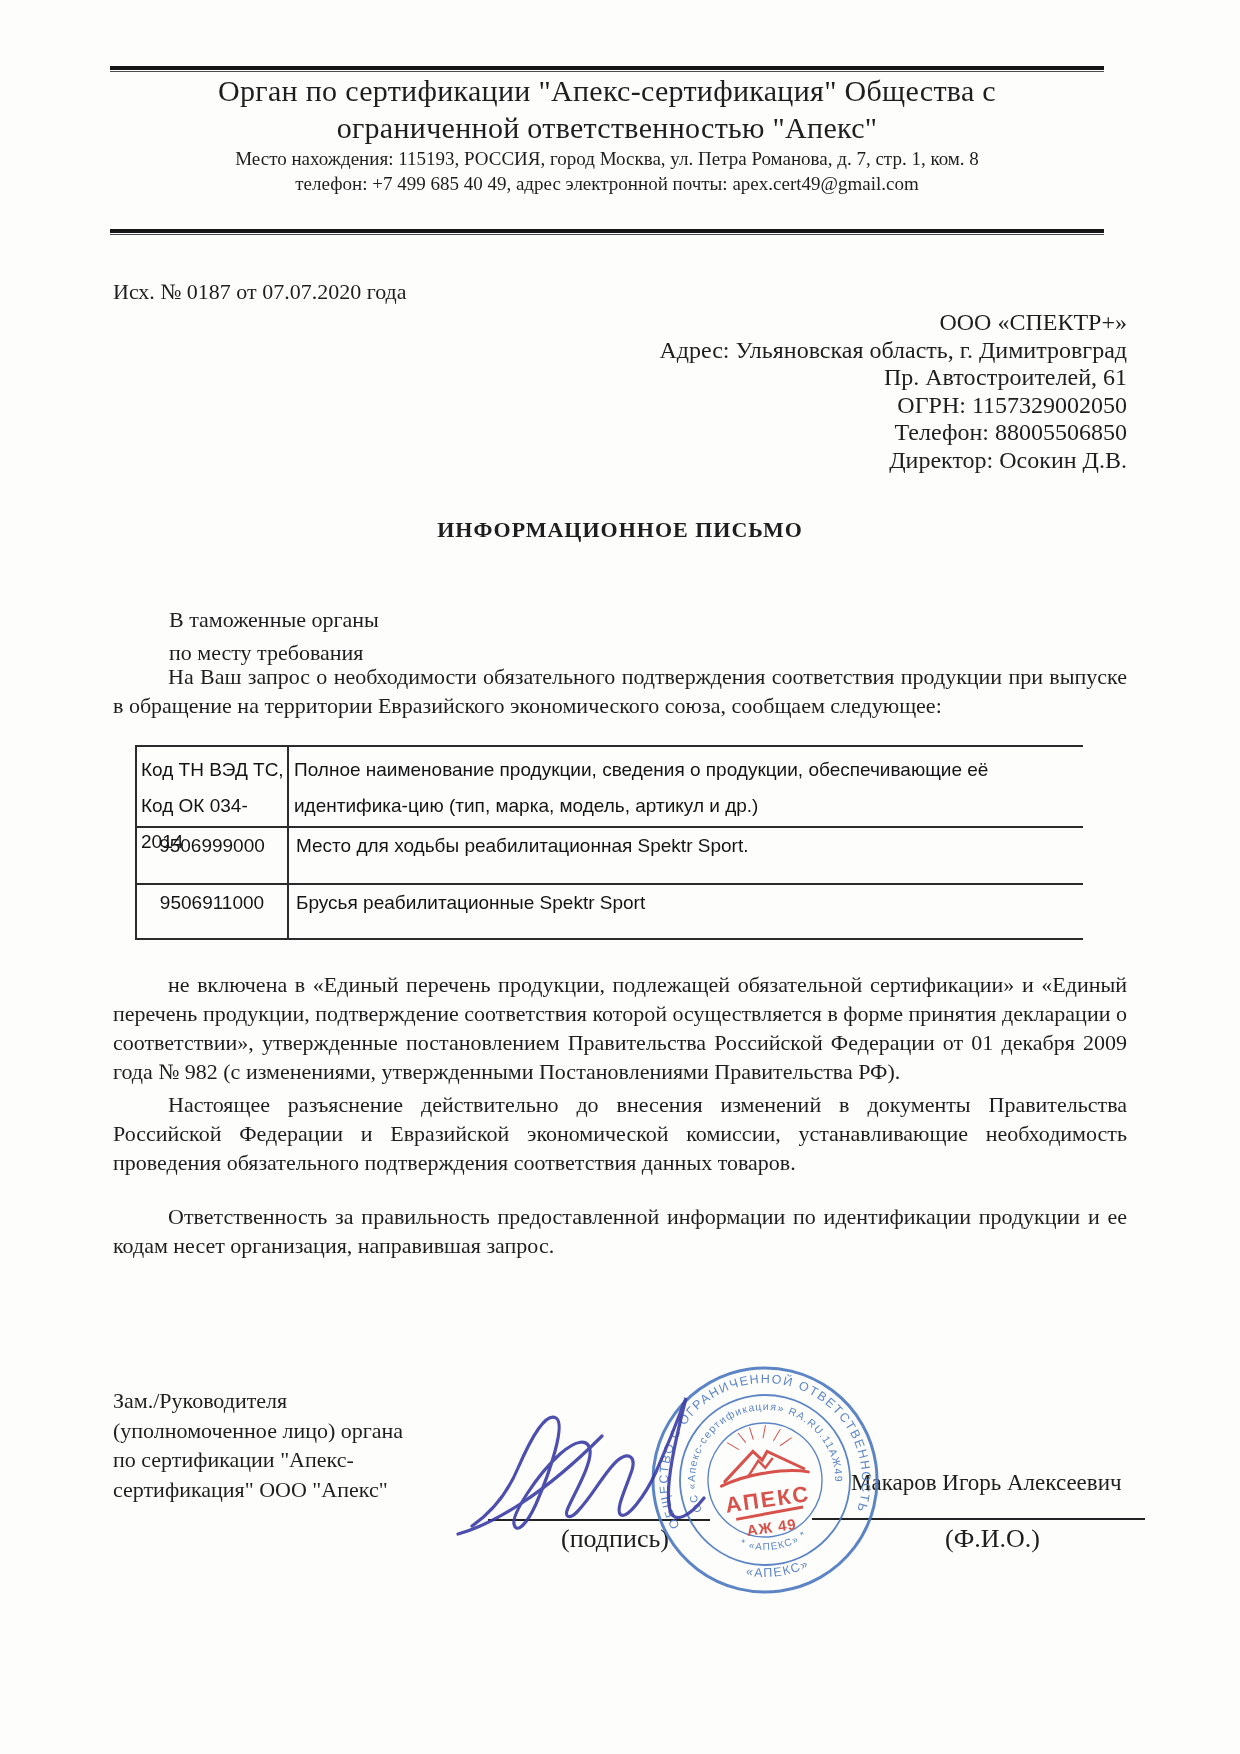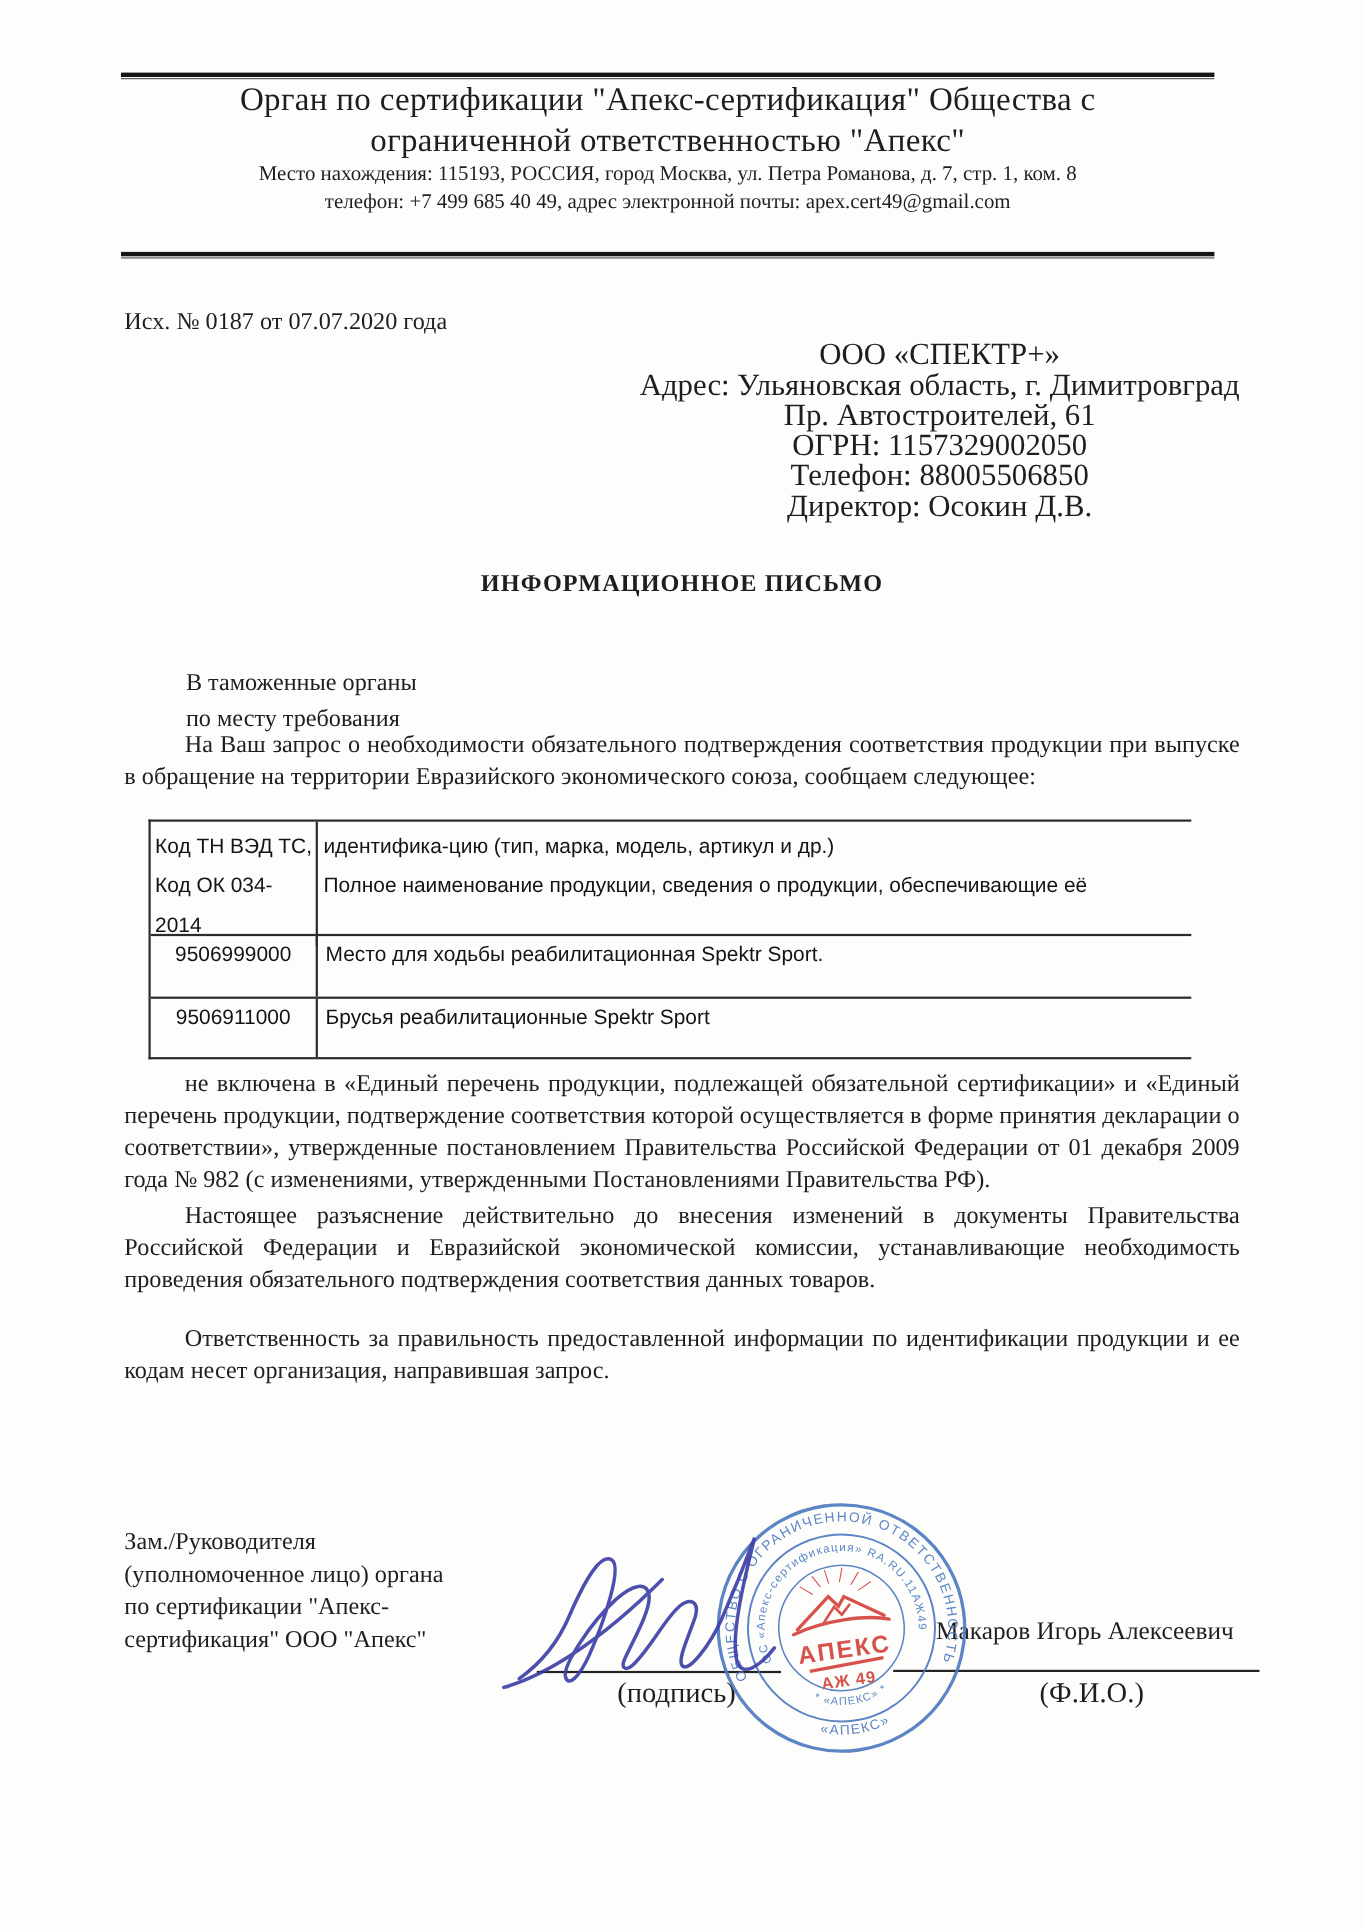--- a/index.html
+++ b/index.html
@@ -9,34 +9,34 @@
     font-family:"Liberation Serif", serif;
   }
   .rule{position:absolute;left:110px;width:994px;height:4px;background:#161616;}
   .rule::after{content:"";position:absolute;left:0;right:0;top:5px;height:1px;background:#4a4a4a;}
   .rule-top{top:66px;}
   .rule-bottom{top:229px;}
   .org-header{position:absolute;left:110px;top:72px;width:994px;text-align:center;}
   .org-title{font-weight:normal;font-size:30px;line-height:37px;letter-spacing:0.3px;}
   .org-info{font-size:19px;line-height:25px;}
   .ref{position:absolute;left:113px;top:279px;font-size:22px;}
-  .recipient{position:absolute;right:113px;top:309px;text-align:center;font-size:28px;line-height:27.5px;}
+  .recipient{position:absolute;right:113px;top:309px;text-align:right;font-size:24px;line-height:27.5px;}
   .letter-title{position:absolute;left:113px;top:517px;width:1014px;text-align:center;
     font-size:22px;font-weight:bold;letter-spacing:1px;}
   .addressee{position:absolute;left:169px;top:603px;font-size:22px;line-height:33px;}
   .intro{position:absolute;left:113px;top:662px;width:1014px;margin:0;
     font-size:22px;line-height:29px;text-align:justify;text-indent:55px;}
   .doc-table{position:absolute;left:135px;top:745px;width:946px;
     font-family:"Liberation Sans", sans-serif;font-size:19px;color:#141414;
     border-top:2px solid #2b2b2b;border-left:2px solid #2b2b2b;border-bottom:2px solid #2b2b2b;}
   .trow{display:grid;grid-template-columns:152px 1fr;}
   .trow + .trow{border-top:2px solid #2b2b2b;}
   .tcell{box-sizing:border-box;}
   .tcell.c1{border-right:2px solid #2b2b2b;}
-  .thead-row{height:102px;}
+  .thead-row{height:79px;}
   .thead-row .tcell{padding-top:5px;line-height:36px;}
   .thead-row .c1{padding-left:4px;}
   .thead-row .c2{padding-left:5px;}
   .tdata-row1{height:55px;}
   .tdata-row2{height:53px;}
   .tdata-row1 .tcell,.tdata-row2 .tcell{padding-top:7px;}
   .tcell.code{text-align:center;}
   .tcell.prod{padding-left:7px;}
   .paras{position:absolute;left:113px;top:970px;width:1014px;}
   .paras p{margin:0;font-size:22px;line-height:29px;text-align:justify;text-indent:55px;}
@@ -90,22 +90,22 @@
 
   <p class="intro">На Ваш запрос о необходимости обязательного подтверждения соответствия продукции при выпуске в обращение на территории Евразийского экономического союза, сообщаем следующее:</p>
 
   <div class="doc-table">
     <div class="trow thead-row">
       <div class="tcell c1">
         <div>Код ТН ВЭД ТС,</div>
         <div>Код ОК 034-2014</div>
       </div>
       <div class="tcell c2">
+        <div>Полное наименование продукции, сведения о продукции, обеспечивающие её</div>
         <div>идентифика-цию (тип, марка, модель, артикул и др.)</div>
-        <div>Полное наименование продукции, сведения о продукции, обеспечивающие её</div>
       </div>
     </div>
     <div class="trow tdata-row1">
       <div class="tcell c1 code">9506999000</div>
       <div class="tcell prod">Место для ходьбы реабилитационная Spektr Sport.</div>
     </div>
     <div class="trow tdata-row2">
       <div class="tcell c1 code">9506911000</div>
       <div class="tcell prod">Брусья реабилитационные Spektr Sport</div>
     </div>

